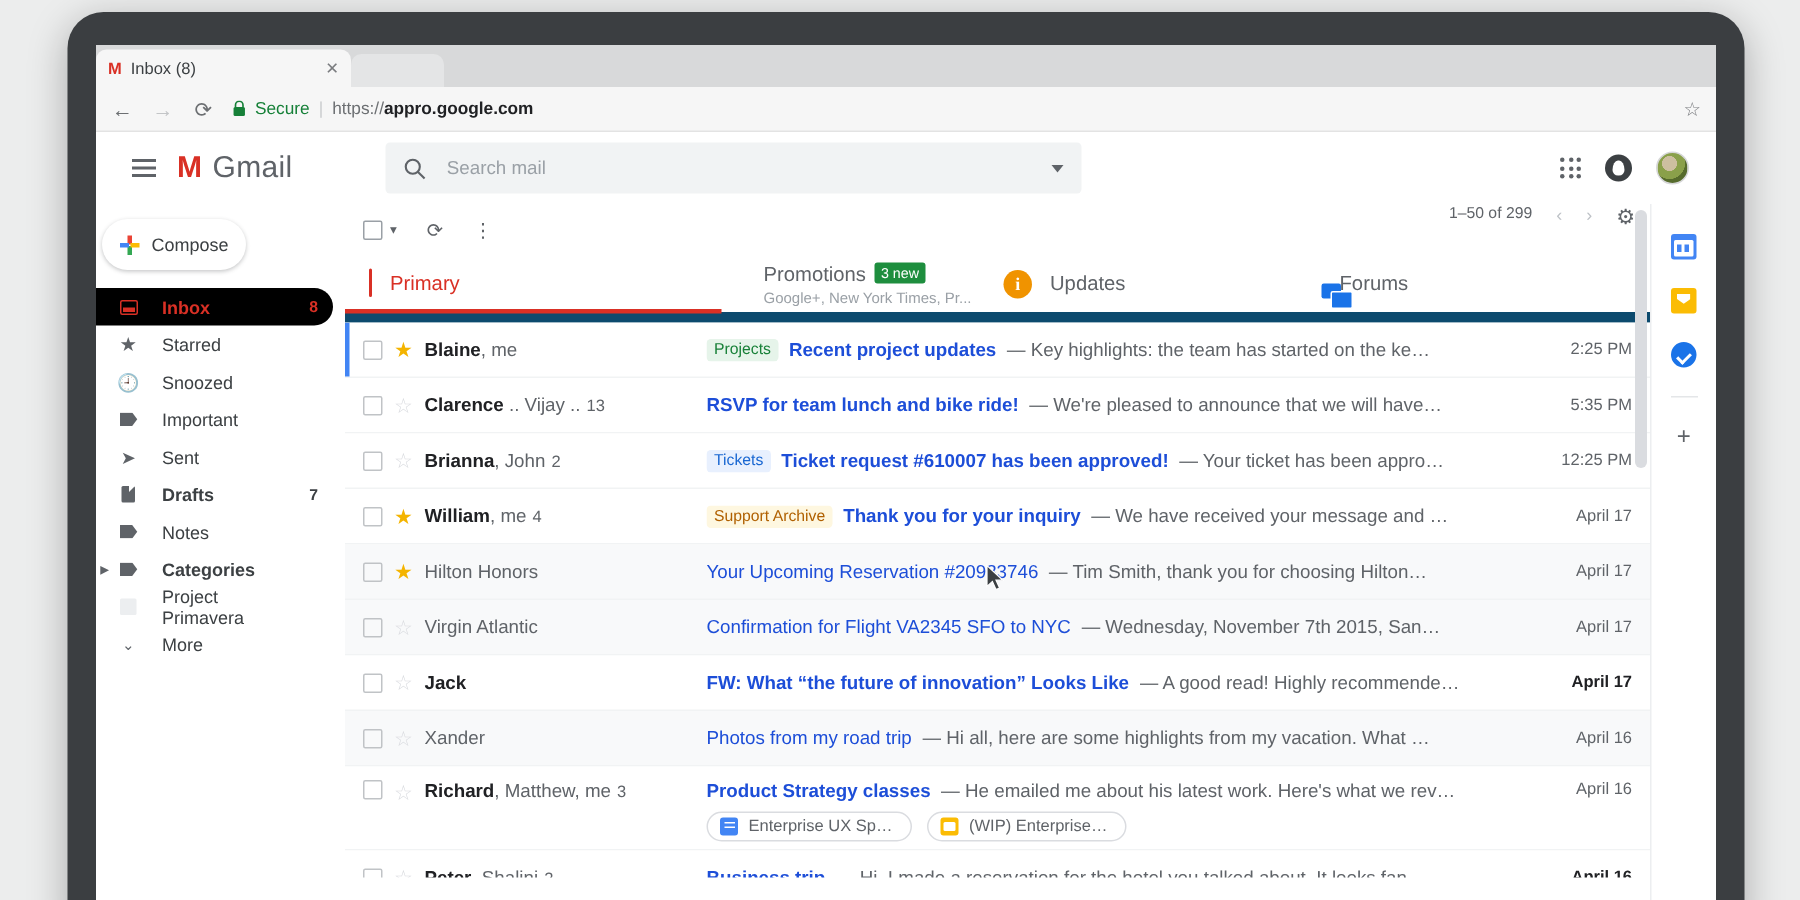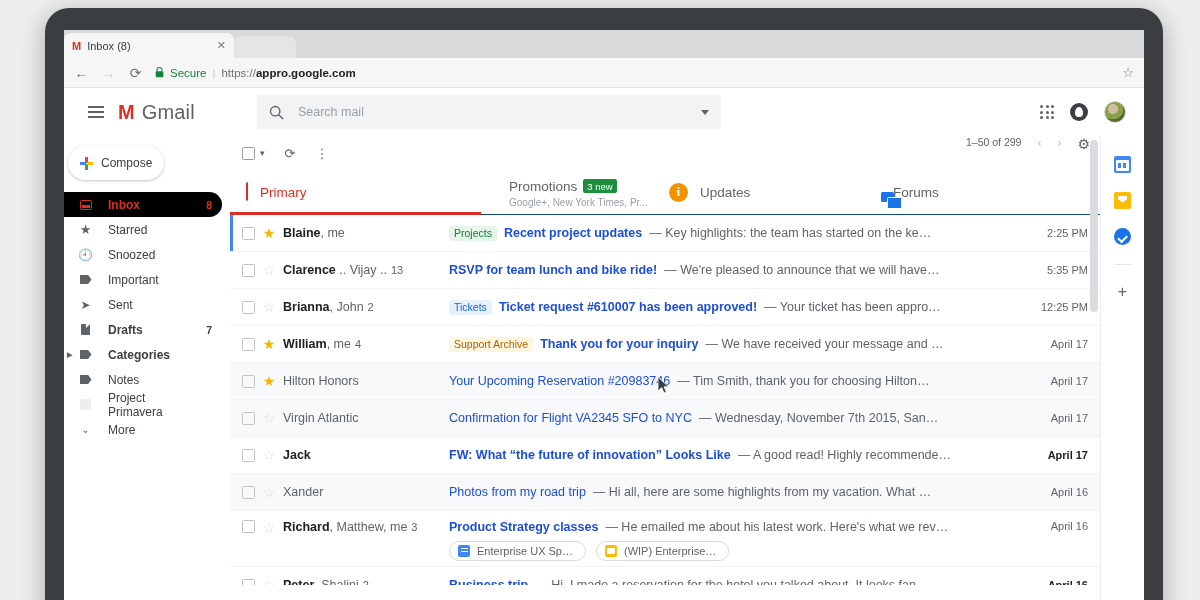--- a/index.html
+++ b/index.html
@@ -163,21 +163,21 @@
   .tool-ico { color: #5f6368; font-size: 13px; }
   .pagination {
     position: absolute; right: 10px; top: 0; height: 34px;
     display: flex; gap: 16px;
   }
   .page-range { font-size: 10.5px; color: #5f6368; }
   .page-arrow { font-size: 12px; color: #bdc1c6; }
   .gear { font-size: 14px; color: #5f6368; }
 
   
-  .tabs-row { display: flex; height: 45px; border-bottom: 1px solid #0c4a6e; position: relative; }
+  .tabs-row { display: flex; height: 45px; border-bottom: 7px solid #0c4a6e; position: relative; }
   .mail-tab { display: flex; align-items: center; gap: 12px; padding-left: 16px; position: relative; }
   .mail-tab.t1 { width: 251px; }
   .mail-tab.t2 { width: 172px; }
   .mail-tab.t3 { width: 212px; }
   .mail-tab.t4 { width: 200px; }
   .tab-label { font-size: 13.5px; color: #5f6368; }
   .mail-tab.selected .tab-label { color: #d93025; }
   .tab-underline { position: absolute; left: 0; bottom: -1px; height: 3px; width: 100%; background: #d93025; }
   .tab-sub { font-size: 10px; color: #9aa0a6; margin-top: 2px; white-space: nowrap; }
   .tabtxt { display: flex; flex-direction: column; }
@@ -196,21 +196,21 @@
     border-bottom: 1px solid #f1f3f4;
     position: relative; background: #fff;
     font-size: 12.5px;
   }
   .row.read { background: #f8f9fa; }
   .row.tall { height: 56px; align-items: flex-start; padding-top: 9px; }
   .row .unread-bar { position:absolute; left:0; top:0; bottom:0; width:3px; background:#4285f4; }
   .row-cb { width: 13px; height: 13px; border: 1.6px solid #c0c3c6; border-radius: 1.5px; flex: none; }
   .star { width: 28px; text-align: center; font-size: 14px; color: #dadce0; flex: none; }
   .star.on { color: #f4b400; }
-  .sender { width: 166px; flex: none; color: #202124; white-space: nowrap; overflow: hidden; }
+  .sender { width: 188px; flex: none; color: #202124; white-space: nowrap; overflow: hidden; }
   .sender .s-bold { font-weight: bold; }
   .sender .s-norm { color: #5f6368; }
   .sender .s-count { color: #5f6368; font-size: 11px; margin-left: 4px; }
   .subject-wrap { flex: 1; min-width: 0; display: flex; flex-direction: column; gap: 7px; }
   .subject-line { display: flex; align-items: center; gap: 7px; min-width: 0; white-space: nowrap; overflow: hidden; }
   .chip { font-size: 10.5px; padding: 1.5px 5px; border-radius: 3px; flex: none; }
   .chip.green { background: #e6f4ea; color: #188038; }
   .chip.blue { background: #e8f0fe; color: #1967d2; }
   .chip.amber { background: #fef7e0; color: #b06000; }
   .subj { font-weight: bold; color: #1d4ed8; flex: none; }
@@ -368,33 +368,33 @@
               <span class="nav-label">Sent</span>
               <span class="nav-count"></span>
             </div>
             <div class="nav-item bold">
               <span class="nav-ico">
                 <span class="ico-doc"></span>
               </span>
               <span class="nav-label">Drafts</span>
               <span class="nav-count">7</span>
             </div>
+            <div class="nav-item">
+              <span class="nav-ico">
+                <span class="ico-tag"></span>
+              </span>
+              <span class="nav-label">Notes</span>
+              <span class="nav-count"></span>
+            </div>
             <div class="nav-item bold">
               <span class="expander">▶</span>
               <span class="nav-ico">
                 <span class="ico-tag"></span>
               </span>
               <span class="nav-label">Categories</span>
-              <span class="nav-count"></span>
-            </div>
-            <div class="nav-item">
-              <span class="nav-ico">
-                <span class="ico-tag"></span>
-              </span>
-              <span class="nav-label">Notes</span>
               <span class="nav-count"></span>
             </div>
             <div class="nav-item">
               <span class="nav-ico">
                 <span class="ico-blank"></span>
               </span>
               <span class="nav-label">Project Primavera</span>
               <span class="nav-count"></span>
             </div>
             <div class="nav-item">

